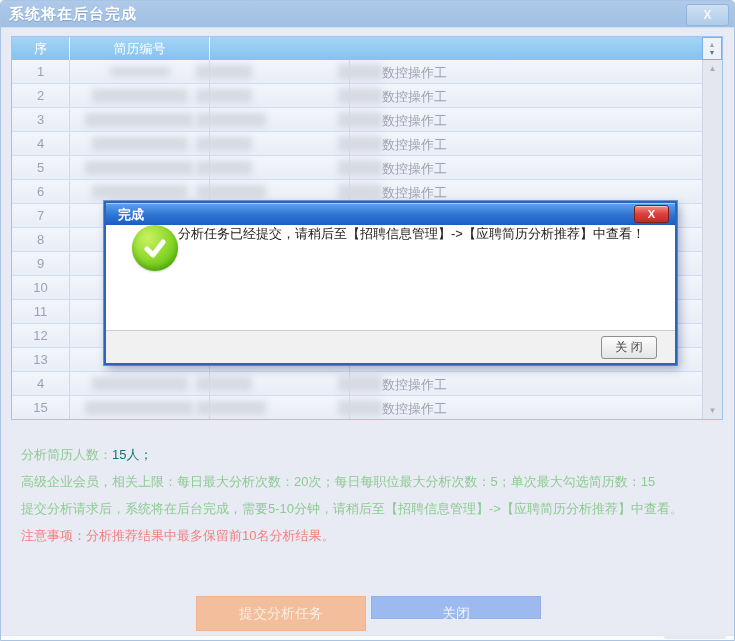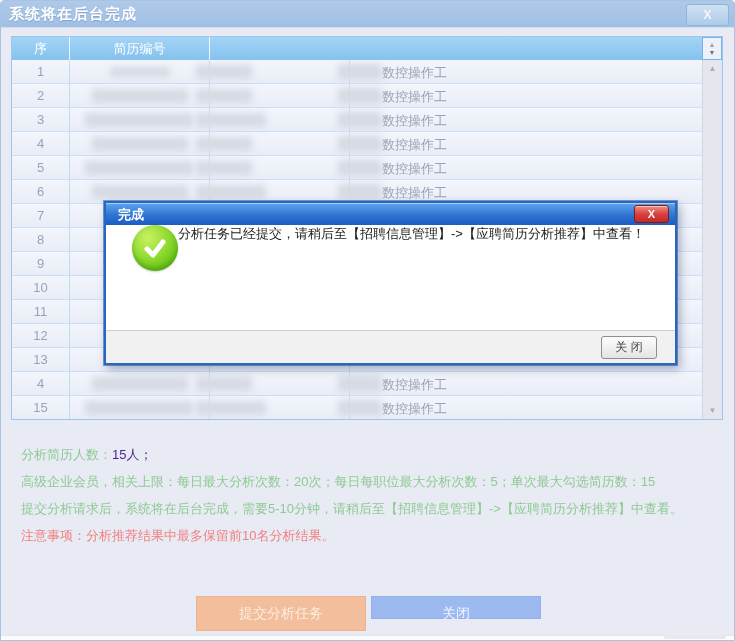--- a/index.html
+++ b/index.html
@@ -101,21 +101,21 @@
   }
   .dlg-btn {
     width:56px; height:23px; background:linear-gradient(#fdfdfd,#e4e4e4);
     border:1px solid #8e8e8e; border-radius:3px; color:#444; font-size:12px;
     text-align:center; line-height:21px; cursor:pointer;
   }
   
   .info { position:absolute; left:20px; top:436px; font-size:13px; }
   .info-line { height:27px; display:flex; align-items:flex-end; white-space:nowrap; }
   .txt-green { color:#8ecb92; }
-  .txt-pink  { color:#4c1d95; }
+  .txt-pink  { color:#0f766e; }
   .txt-warn  { color:#f28080; }
   
   .btn-submit {
     position:absolute; left:195px; top:595px; width:170px; height:35px;
     background:#f2be9c; border:1px solid #eeb28d; color:#fbeee1; font-size:14px;
     text-align:center; line-height:33px; cursor:pointer;
   }
   .btn-close-main {
     position:absolute; left:370px; top:595px; width:170px; height:23px;
     background:#9cbaef; border:1px solid #92b1ea; color:#eef3fd; font-size:14px;

